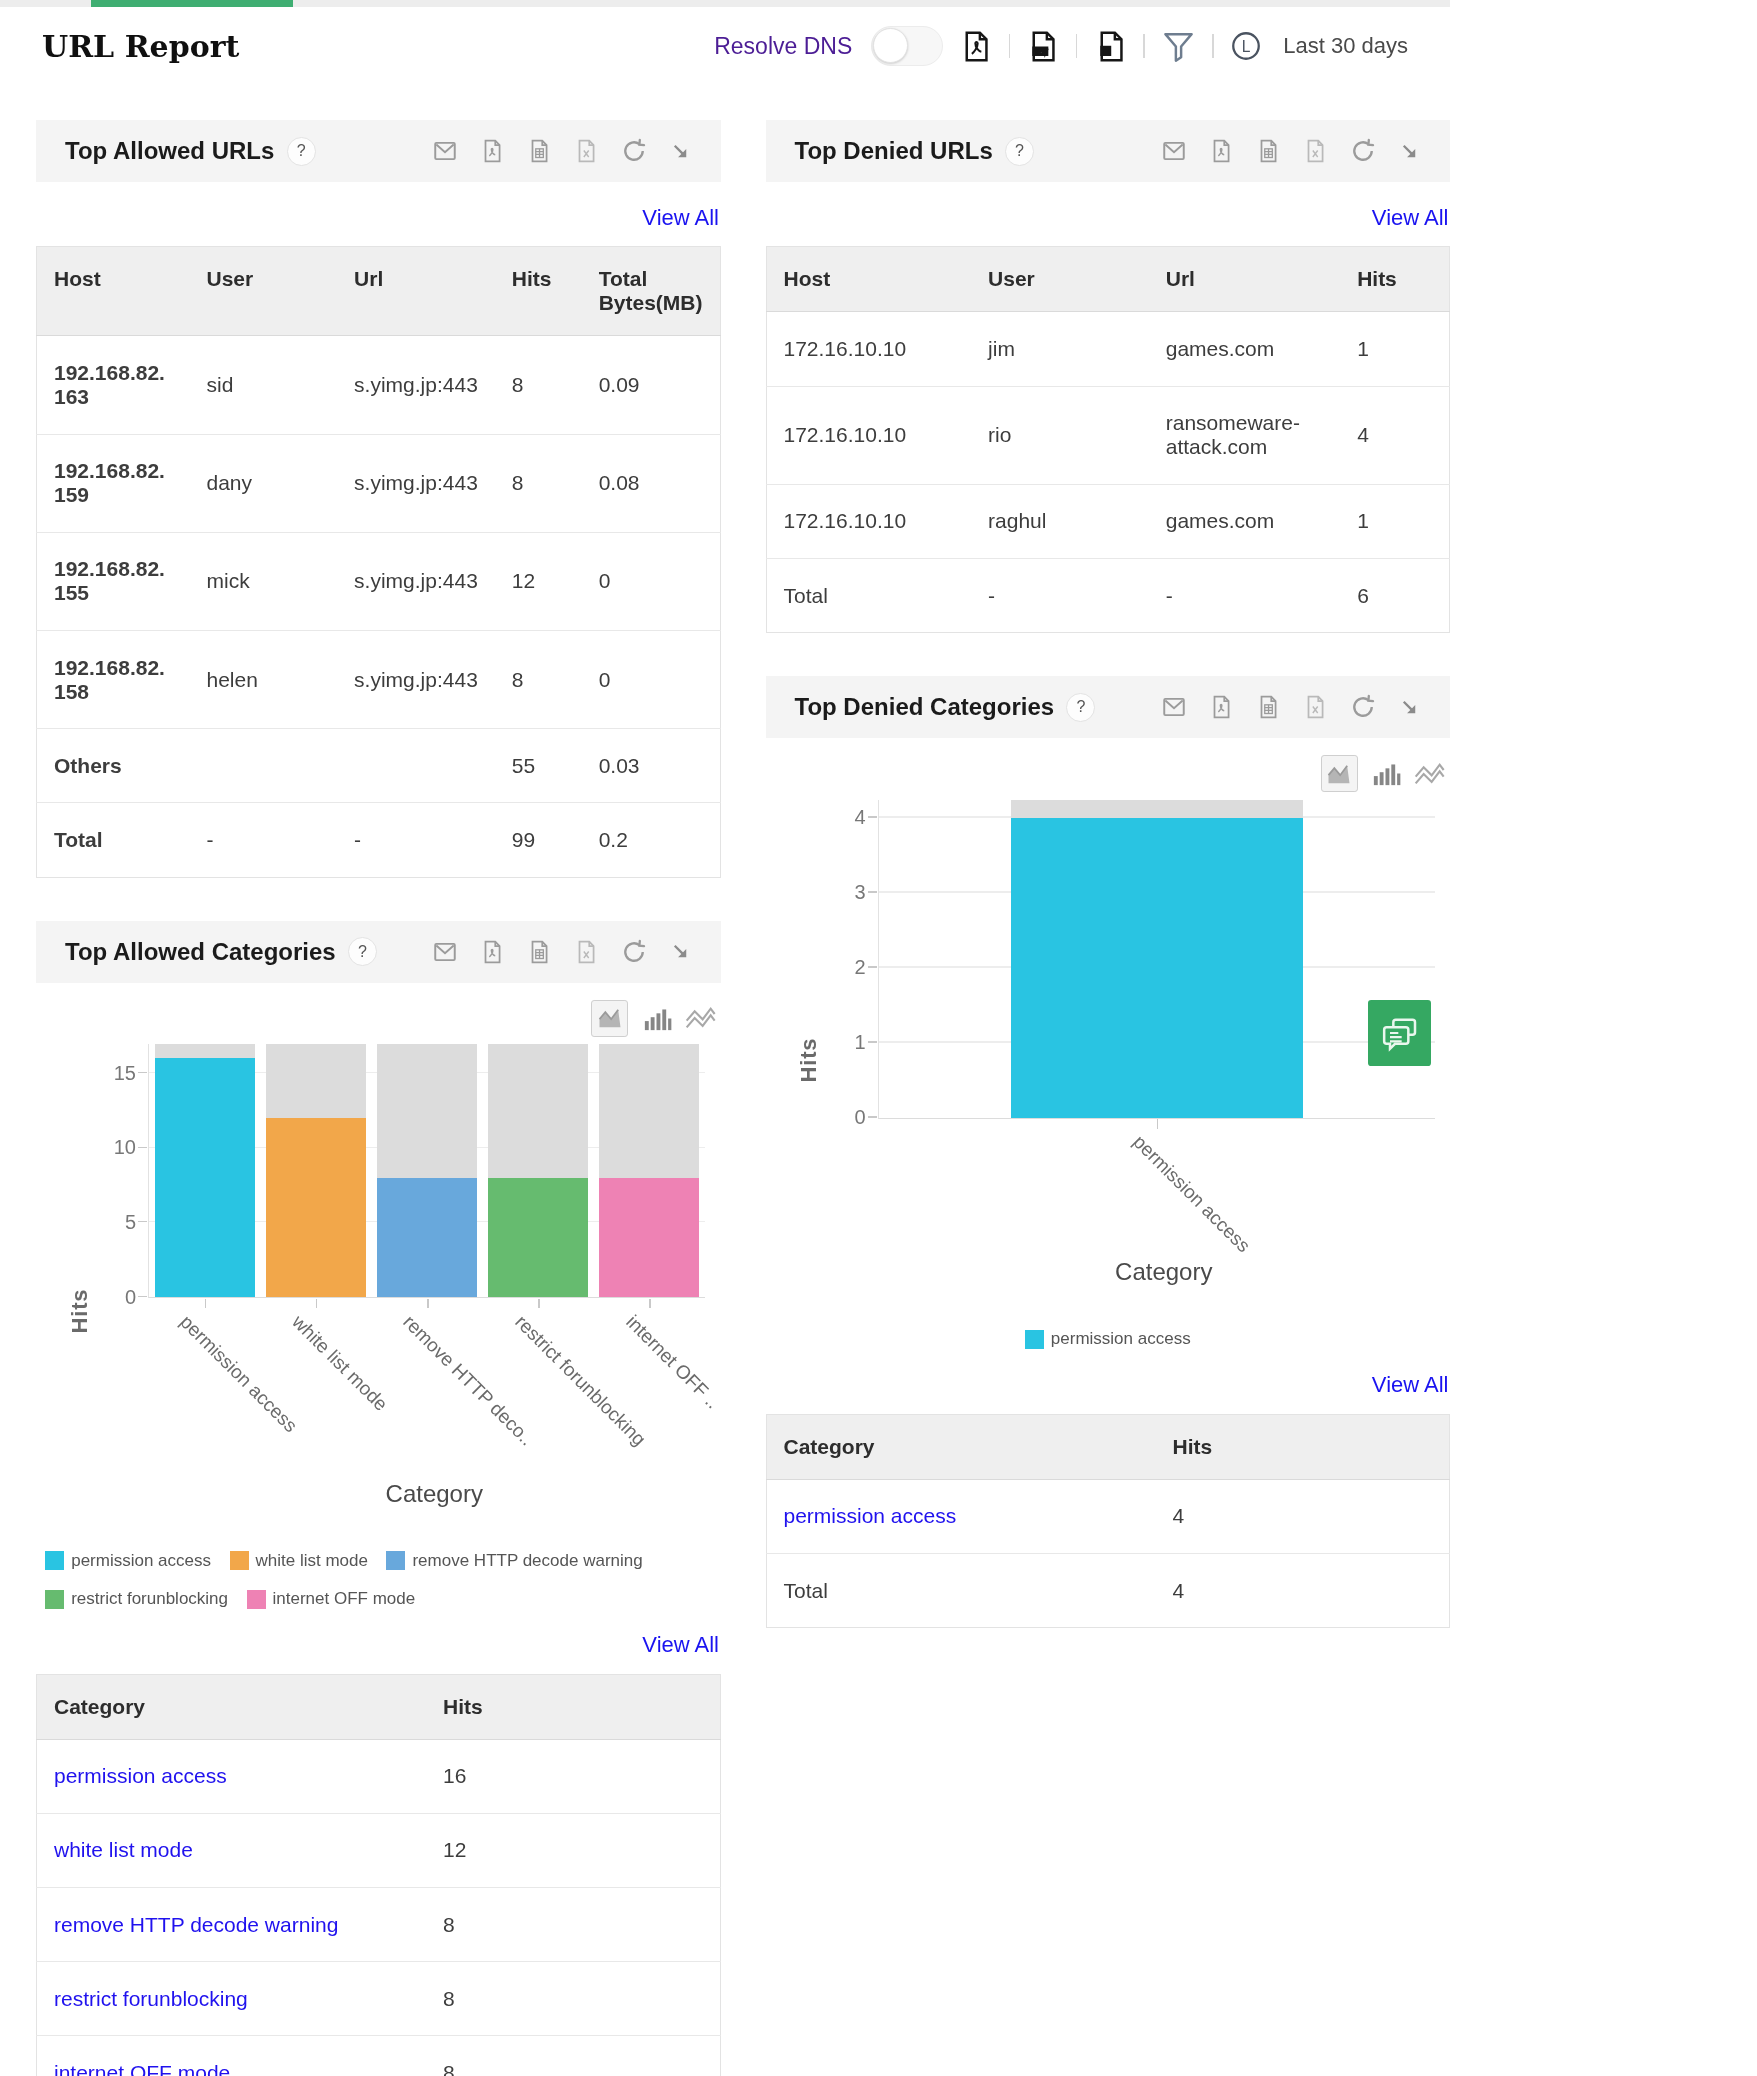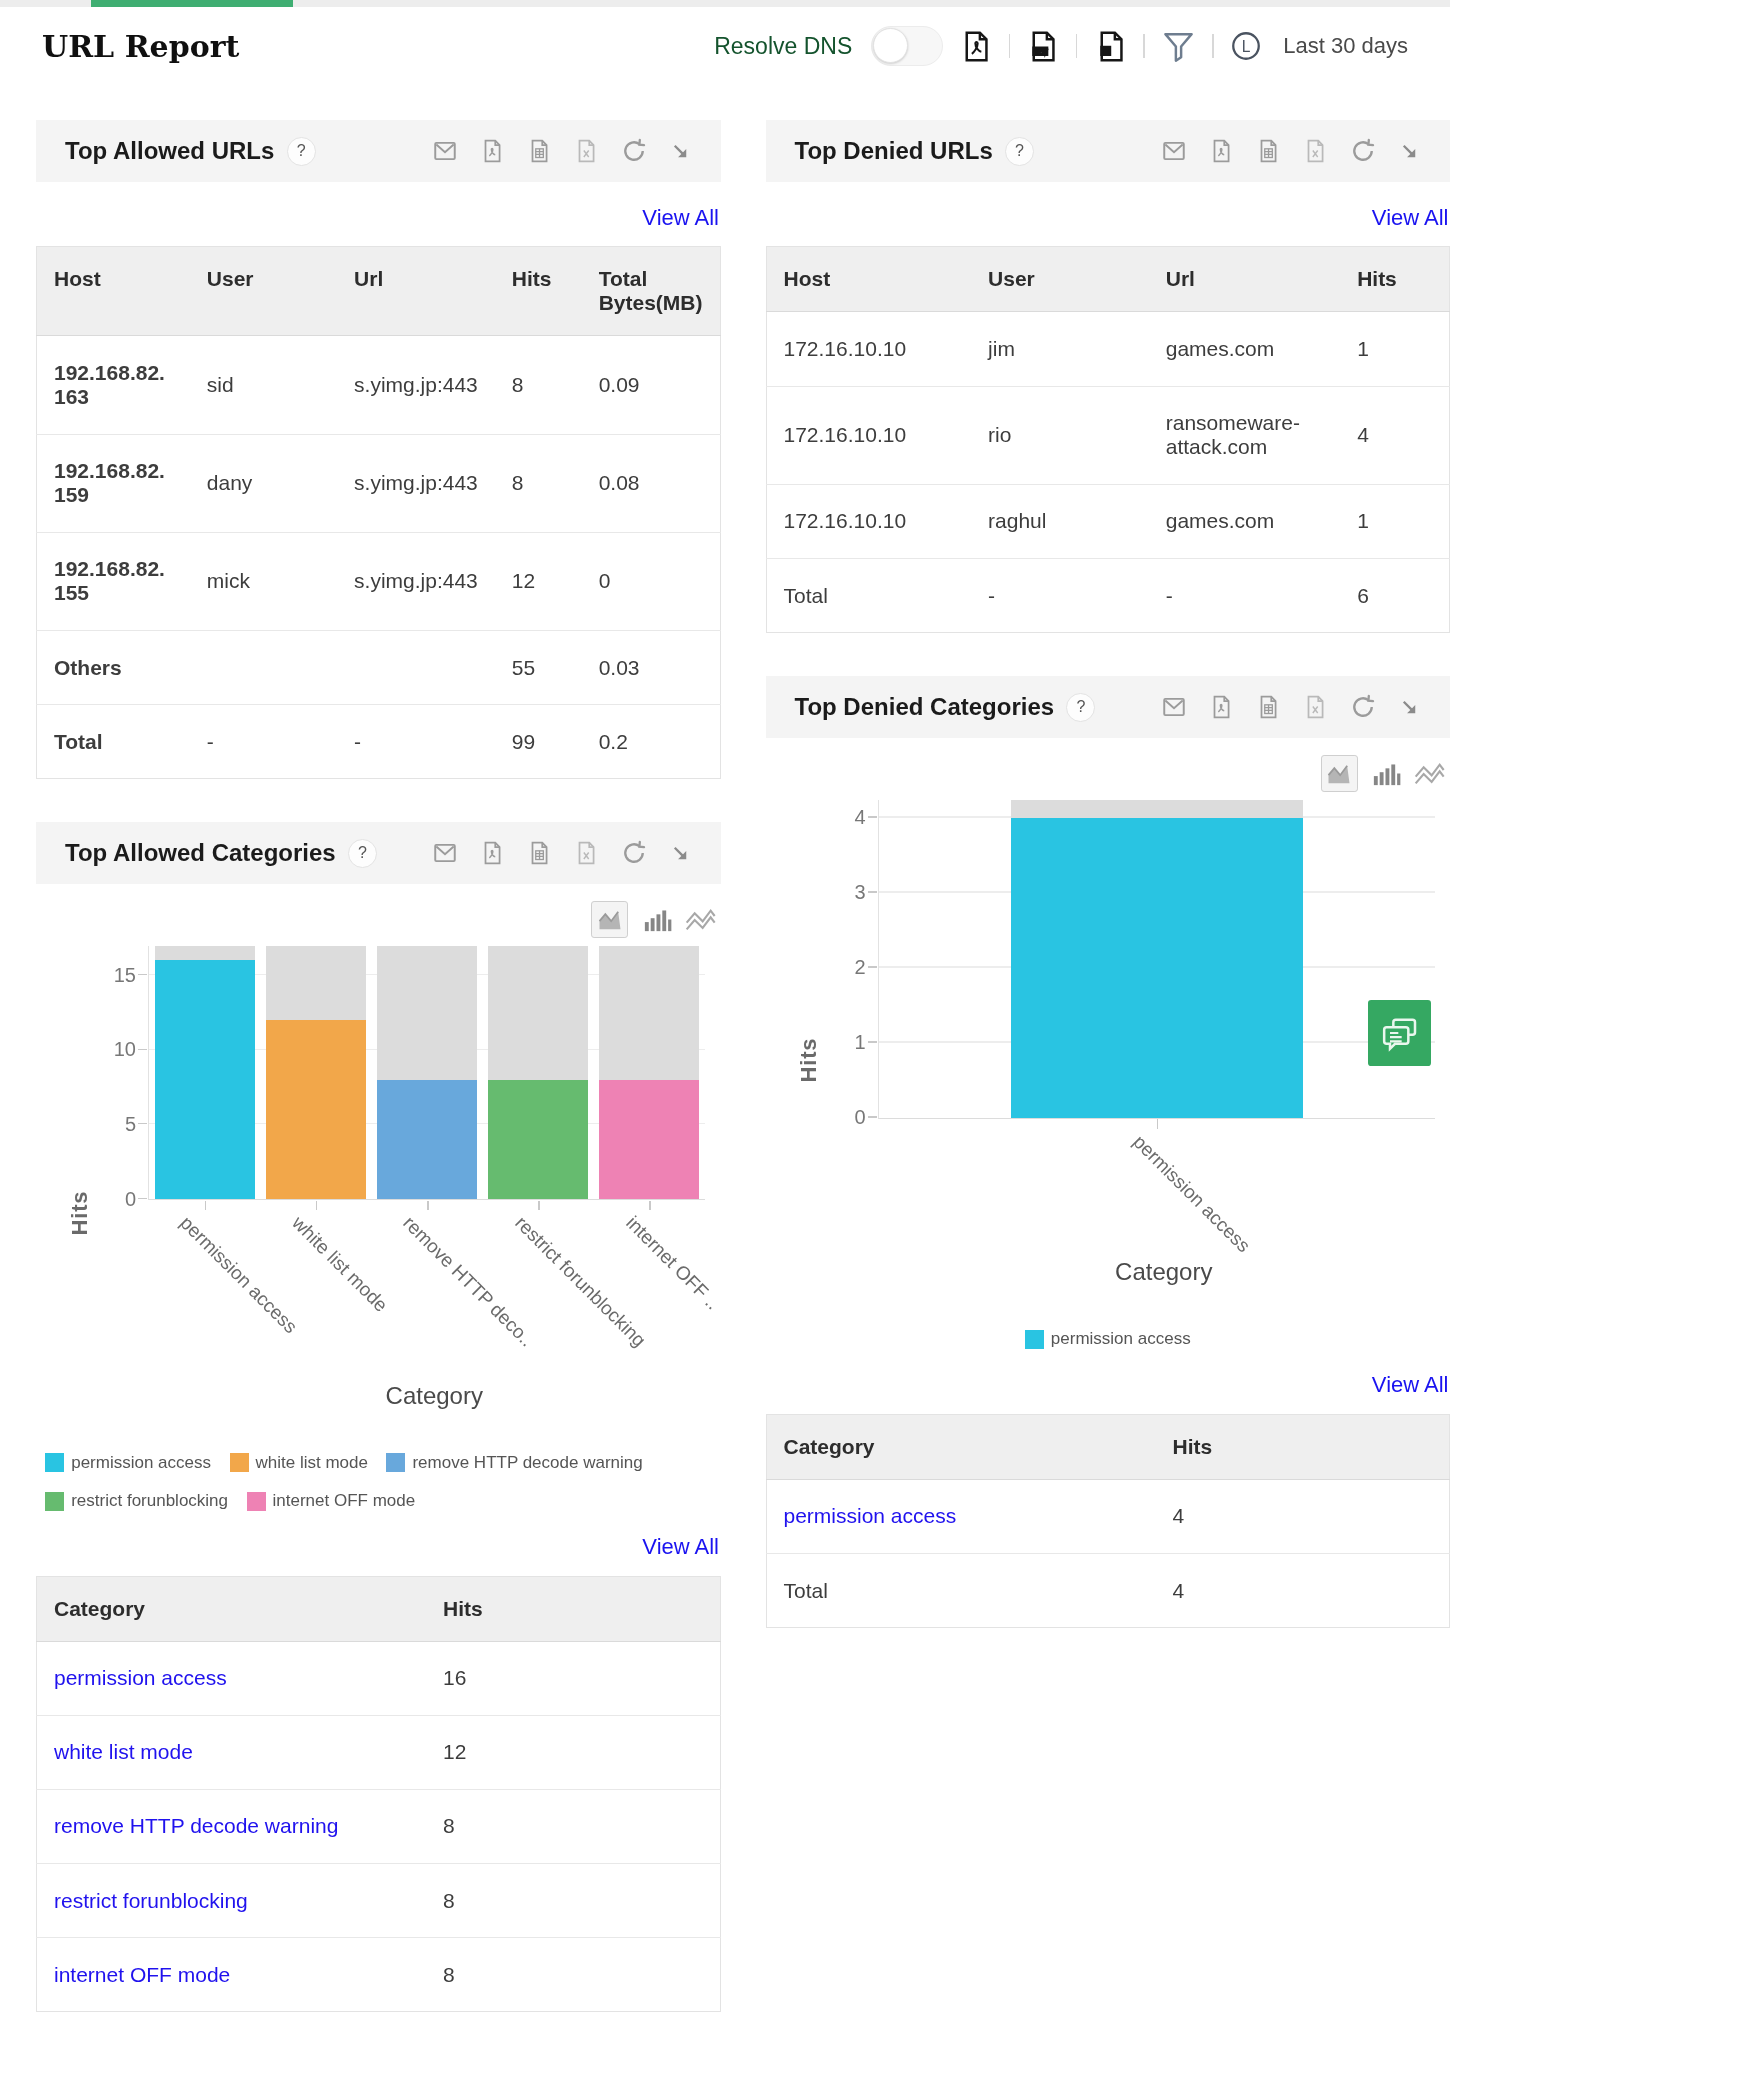--- a/index.html
+++ b/index.html
@@ -6,21 +6,21 @@
   html,body { width:1757px; height:2077px; overflow:hidden; background:#fff;
               font-family:"Liberation Sans", sans-serif; color:#3d3d3d; }
   .page { position:relative; width:1450px; height:2077px; background:#fff; }
 
   
   .top-strip { height:7px; background:#ededed; position:relative; }
   .tab-indicator { position:absolute; left:91px; top:0; width:202px; height:7px; background:#3fae72; }
   .app-header { height:78px; display:flex; align-items:center; padding:0 42px; background:#fff; }
   .page-title { font-family:"DejaVu Serif","Liberation Serif",serif; font-weight:700; font-size:30px; color:#101010; }
   .header-right { margin-left:auto; display:flex; align-items:center; gap:15.4px; }
-  .resolve-label { font-size:23px; color:#14532d; margin-right:3.1px; }
+  .resolve-label { font-size:23px; color:#4c1d95; margin-right:3.1px; }
   .toggle { width:72px; height:40px; border-radius:20px; background:#f7f7f7; border:1.5px solid #ececec; position:relative; cursor:pointer; }
   .toggle .knob { position:absolute; left:0.8px; top:0.8px; width:35px; height:35px; border-radius:50%; background:#fff; border:1.5px solid #e2e2e2; box-shadow:0 0.8px 2.3px rgba(0,0,0,.18); }
   .hicon { display:flex; align-items:center; justify-content:center; }
   .hsep { width:1.5px; height:24.6px; background:#d8d8d8; }
   .range-text { font-size:22px; color:#4a4a4a; margin-left:4.6px; }
 
   
   .content { display:flex; gap:45px; padding:35px 0 0 36px; }
   .col { width:827px; display:flex; flex-direction:column; }
   .col .panel + .panel { margin-top:43px; }
@@ -210,20 +210,27 @@
                 <td>dany</td>
                 <td>s.yimg.jp:443</td>
                 <td>8</td>
                 <td>0.08</td>
               </tr>
               <tr>
                 <td class="hostcell">192.168.82.155</td>
                 <td>mick</td>
                 <td>s.yimg.jp:443</td>
                 <td>12</td>
+                <td>0</td>
+              </tr>
+              <tr>
+                <td class="hostcell">192.168.82.158</td>
+                <td>helen</td>
+                <td>s.yimg.jp:443</td>
+                <td>8</td>
                 <td>0</td>
               </tr>
               <tr>
                 <td class="hostcell">Others</td>
                 <td></td>
                 <td></td>
                 <td>55</td>
                 <td>0.03</td>
               </tr>
               <tr>

